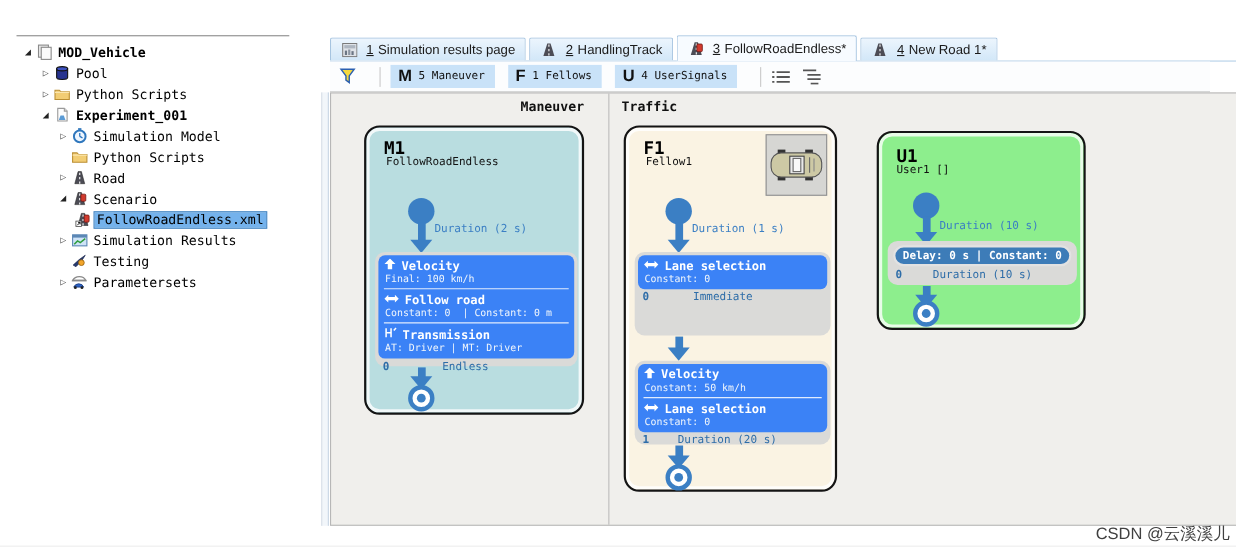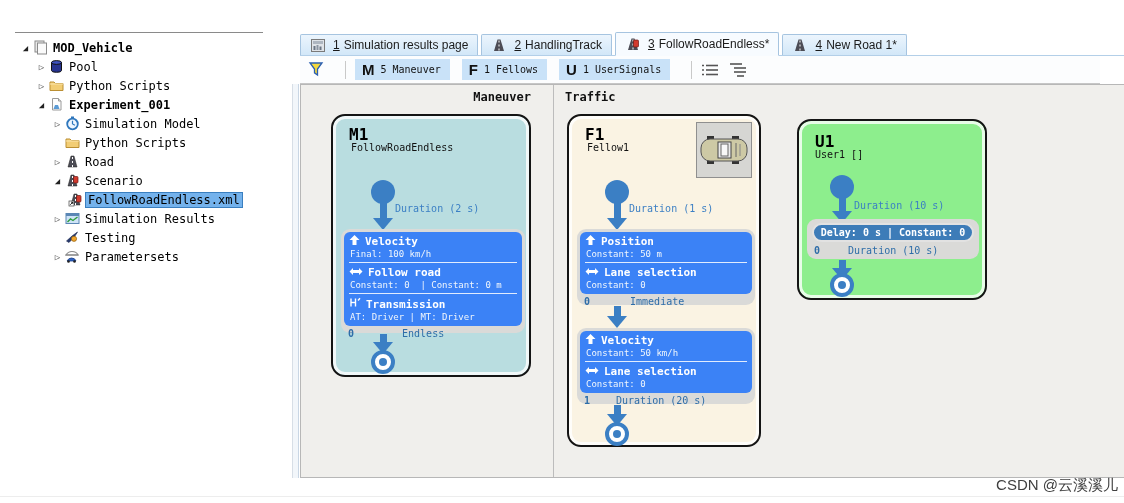--- a/index.html
+++ b/index.html
@@ -283,21 +283,21 @@
     <div class="toggle">
       <span class="letter">M</span>
       <span class="tcount">5 Maneuver</span>
     </div>
     <div class="toggle">
       <span class="letter">F</span>
       <span class="tcount">1 Fellows</span>
     </div>
     <div class="toggle">
       <span class="letter">U</span>
-      <span class="tcount">1 UserSignals</span>
+      <span class="tcount">4 UserSignals</span>
     </div>
     <span class="vsep"></span>
     <span class="tbicon">
         <svg width="18" height="14">
           <g stroke="#555" stroke-width="1.6">
             <line x1="1" y1="2.5" x2="3" y2="2.5"></line>
             <line x1="5" y1="2.5" x2="17" y2="2.5"></line>
             <line x1="1" y1="7" x2="3" y2="7"></line>
             <line x1="5" y1="7" x2="17" y2="7"></line>
             <line x1="1" y1="11.5" x2="3" y2="11.5"></line>
@@ -386,26 +386,20 @@
         </svg>
       </div>
       <div class="startnode" style="left:36px;top:64px"></div>
       <div class="stem" style="left:45px;top:86px;height:18px"></div>
       <div class="ahead" style="left:38px;top:102px"></div>
       <div class="flabel" style="left:60px;top:87px">Duration (1 s)</div>
 
       <div class="wrap" style="left:8px;top:113px;width:178px;height:76px">
         <div class="card">
           <div class="sec">
-            <div class="sec-title"><span><svg width="11" height="10">
-                    <path d="M5.5 0 L10.5 5 H7.5 V10 H3.5 V5 H0.5 Z" fill="#fff"></path>
-                  </svg></span><span>Position</span></div>
-            <div class="sec-detail">Constant: 50 m</div>
-          </div>
-          <div class="sec">
             <div class="sec-title"><span><svg width="14" height="9">
                     <path d="M0.5 4.5 L4 1 V3 H10 V1 L13.5 4.5 L10 8 V6 H4 V8 Z" fill="#fff"></path>
                   </svg></span><span>Lane selection</span></div>
             <div class="sec-detail">Constant: 0</div>
           </div>
         </div>
         <div class="wfoot">
           <span class="idx">0</span>
           <span class="elbl" style="margin-left:40px">Immediate</span>
         </div>

